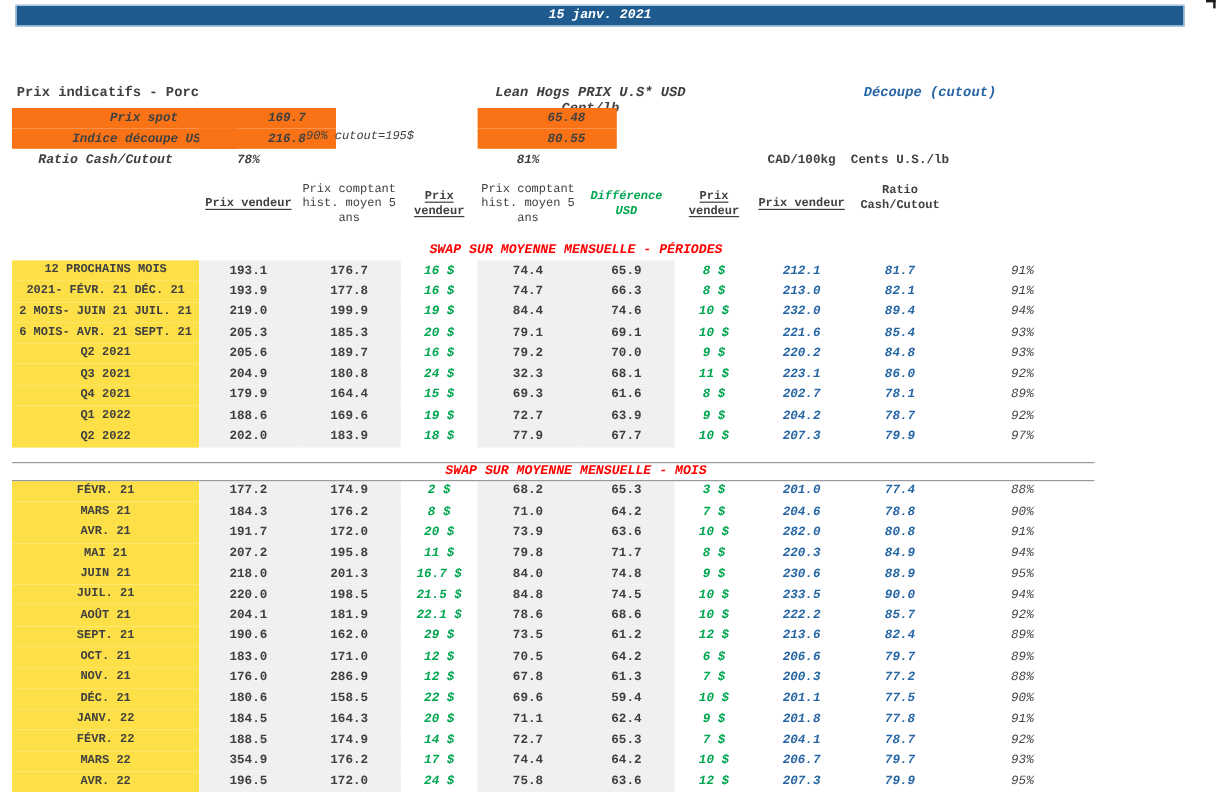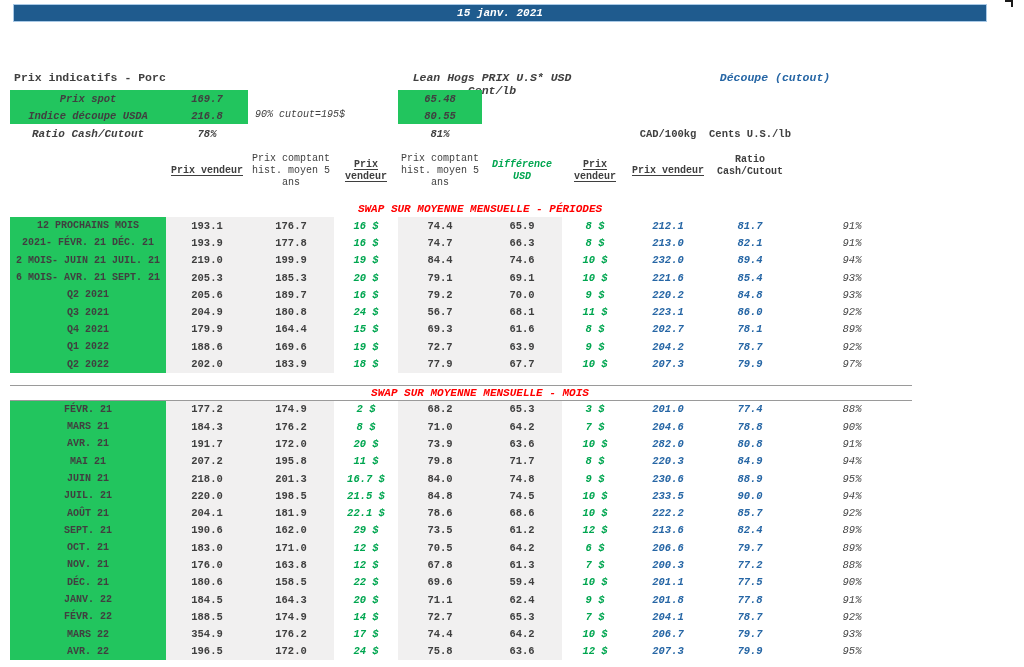--- a/index.html
+++ b/index.html
@@ -15,22 +15,22 @@
   }
   .titlebar span{color:#ffffff;font-size:11px;font-weight:700;font-style:italic;}
   .corner-mark-v{position:absolute;left:1011px;top:0;width:2px;height:7px;background:#1a1a1a;}
   .corner-mark-h{position:absolute;left:1005px;top:0;width:8px;height:2px;background:#1a1a1a;}
 
   
   .abs{position:absolute;}
   .t-label{font-size:11.5px;font-weight:700;color:#404040;}
   .t-italic{font-style:italic;}
   .center{text-align:center;}
-  .graycell{background:#22c55e;display:flex;align-items:center;justify-content:center;
-    font-weight:700;font-size:10.5px;color:#404040;}
+  .graycell{background:#f97316;display:flex;align-items:center;justify-content:center;
+    font-weight:700;font-size:10.5px;color:#404040;padding-left:32px;}
   .note{font-size:10px;font-style:italic;color:#404040;}
   .pct{font-style:italic;font-weight:600;font-size:10.5px;color:#404040;}
   .blue-title{color:var(--accent-blue,#2666a5);font-weight:700;font-style:italic;font-size:11.5px;}
 
   
   .grid-cols{display:grid;grid-template-columns:156px 82px 86px 64px 84px 80px 66px 80px 84px 120px;}
   .thead{position:absolute;left:10px;top:146px;width:902px;height:50px;}
   .th{display:flex;flex-direction:column;align-items:center;justify-content:center;
       font-size:10px;line-height:1.18;text-align:center;color:#3f3f3f;}
   .th.underline{text-decoration:underline;text-underline-offset:2px;font-weight:700;}
@@ -41,21 +41,21 @@
   .tbody{position:absolute;left:10px;top:196px;width:902px;}
   .section-header-row{position:relative;height:21px;}
   .section-header-row .shead{
     position:absolute;left:470px;bottom:2px;transform:translateX(-50%);
     color:var(--section-red,#ff0000);font-weight:700;font-style:italic;font-size:11px;white-space:nowrap;}
   .section-header-row.lined{height:14px;margin-top:12px;border-top:1px solid #9a9a9a;border-bottom:1px solid #9a9a9a;}
   .section-header-row.lined .shead{bottom:1px;}
 
   .trow{height:17.3px;}
   .td{display:flex;align-items:center;justify-content:center;font-size:10.5px;white-space:nowrap;}
-  .td.label{background:#22c55e;font-weight:700;font-size:10px;color:#404040;}
+  .td.label{background:#fde047;font-weight:700;font-size:10px;color:#404040;}
   .td.band{background:#f1f0f0;}
   .td.num{font-weight:700;color:#3f3f3f;}
   .td.diff{font-weight:700;font-style:italic;color:var(--diff-green,#00a650);}
   .td.cut{font-weight:700;font-style:italic;color:var(--accent-blue,#2666a5);}
   .td.ratio{font-style:italic;font-weight:400;color:#454545;}
 </style>
 </head>
 <body>
 
 <div class="screen">
@@ -162,21 +162,21 @@
         <div class="td diff">9 $</div>
         <div class="td cut">220.2</div>
         <div class="td cut">84.8</div>
         <div class="td ratio">93%</div>
       </div>
       <div class="trow grid-cols">
         <div class="td label">Q3 2021</div>
         <div class="td num band">204.9</div>
         <div class="td num band">180.8</div>
         <div class="td diff">24 $</div>
-        <div class="td num band">56.7</div>
+        <div class="td num band">32.3</div>
         <div class="td num band">68.1</div>
         <div class="td diff">11 $</div>
         <div class="td cut">223.1</div>
         <div class="td cut">86.0</div>
         <div class="td ratio">92%</div>
       </div>
       <div class="trow grid-cols">
         <div class="td label">Q4 2021</div>
         <div class="td num band">179.9</div>
         <div class="td num band">164.4</div>
@@ -319,21 +319,21 @@
         <div class="td num band">70.5</div>
         <div class="td num band">64.2</div>
         <div class="td diff">6 $</div>
         <div class="td cut">206.6</div>
         <div class="td cut">79.7</div>
         <div class="td ratio">89%</div>
       </div>
       <div class="trow grid-cols">
         <div class="td label">NOV. 21</div>
         <div class="td num band">176.0</div>
-        <div class="td num band">163.8</div>
+        <div class="td num band">286.9</div>
         <div class="td diff">12 $</div>
         <div class="td num band">67.8</div>
         <div class="td num band">61.3</div>
         <div class="td diff">7 $</div>
         <div class="td cut">200.3</div>
         <div class="td cut">77.2</div>
         <div class="td ratio">88%</div>
       </div>
       <div class="trow grid-cols">
         <div class="td label">DÉC. 21</div>

